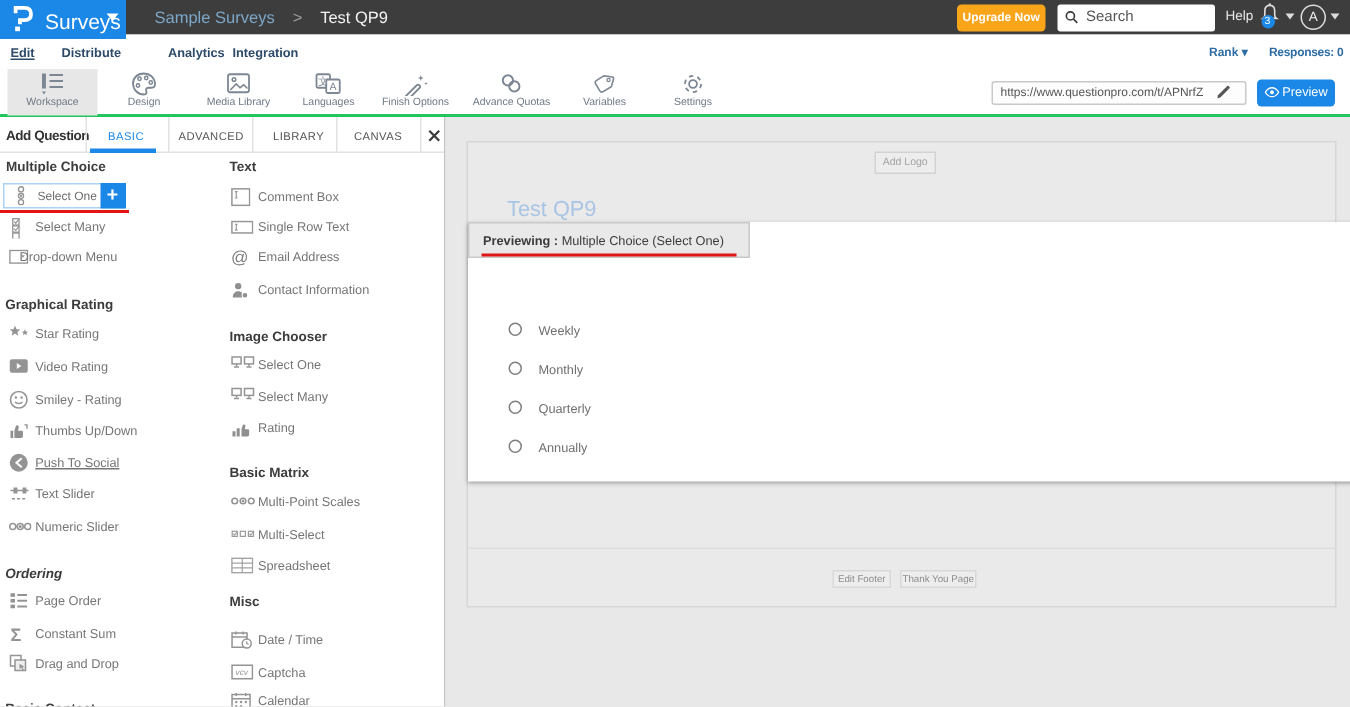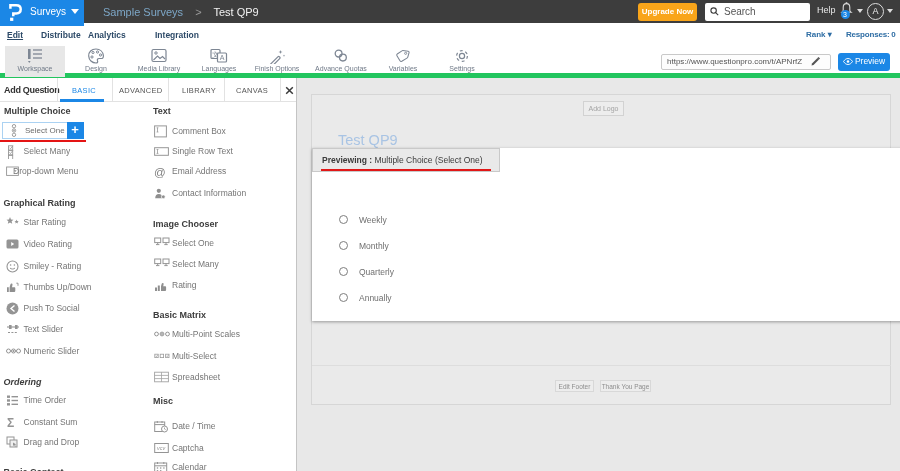--- a/index.html
+++ b/index.html
@@ -4,42 +4,42 @@
 <style>
 * { margin:0; padding:0; box-sizing:border-box; }
 html,body { width:900px; height:471px; overflow:hidden; background:#e8e8e8; }
 body, button, input { font-family:"Liberation Sans", sans-serif; }
 #app { position:relative; width:900px; height:471px; }
 
 
 #topbar { position:absolute; left:0; top:0; width:900px; height:23px; background:#3d3d3d; }
 #logo { position:absolute; left:0; top:0; width:84px; height:26px; background:#1b87e6; z-index:5; }
 #logo svg { position:absolute; left:8px; top:4px; }
-#logo .srv { position:absolute; left:30px; top:6px; color:#fff; font-size:10px; }
+#logo .srv { position:absolute; left:30px; top:6px; color:#fff; font-size:14px; }
 #logo .car { position:absolute; left:71px; top:9px; width:0; height:0; border-left:4px solid transparent; border-right:4px solid transparent; border-top:5px solid #fff; }
 #crumbs { position:absolute; left:103px; top:6px; font-size:11px; color:#7da7c7; }
 #crumbs .sep { color:#9a9a9a; margin:0 9px; font-size:11px; }
 #crumbs .cur { color:#f2f2f2; }
 #upgrade { position:absolute; left:638px; top:3px; width:59px; height:18px; background:#f9a51a; border-radius:3px; color:#fff; font-size:8px; font-weight:bold; text-align:center; line-height:18px; }
 #search { position:absolute; left:705px; top:3px; width:105px; height:18px; background:#fff; border-radius:2px; }
 #search .mg { position:absolute; left:5px; top:4px; }
 #search .ph { position:absolute; left:19px; top:3px; font-size:10px; color:#555; }
 #help { position:absolute; left:817px; top:5px; color:#e8e8e8; font-size:9px; }
 
 #bellbadge { position:absolute; left:840.5px; top:9.5px; width:9px; height:9px; border-radius:50%; background:#1b87e6; color:#fff; font-size:7px; text-align:center; line-height:9px; }
 .tcaret { position:absolute; width:0; height:0; border-left:3.5px solid transparent; border-right:3.5px solid transparent; border-top:4.5px solid #ddd; }
 #avatar { position:absolute; left:867px; top:2.5px; width:17px; height:17px; border:1px solid #dcdcdc; border-radius:50%; color:#eee; font-size:9px; text-align:center; line-height:15px; }
 
 
 #navrow { position:absolute; left:0; top:23px; width:900px; height:23px; background:#fff; }
 #navrow .lnk { position:absolute; top:7px; color:#2d4a68; font-size:8.5px; font-weight:bold; white-space:nowrap; }
 #navrow .rt { color:#2e6da4; font-size:8.5px; }
 
 
-#toolbar { position:absolute; left:0; top:46px; width:900px; height:32px; background:#fff; border-bottom:5px solid #22c55e; }
+#toolbar { position:absolute; left:0; top:46px; width:900px; height:32px; background:#fff; border-bottom:2px solid #22c55e; }
 .titem { position:absolute; top:0; height:31px; text-align:center; color:#7d8693; }
 .titem svg { display:block; margin:2px auto 0; }
 .titem .lbl { display:block; font-size:7px; margin-top:1px; color:#6f7987; white-space:nowrap; }
 .titem.active { background:#e7e7e7; }
 #urlbox { position:absolute; left:661px; top:8px; width:170px; height:16px; background:#fdfdfd; border:1px solid #c9c9c9; border-radius:2px; font-size:8px; color:#555; line-height:14px; padding-left:5px; }
 #urlpen { position:absolute; left:810px; top:10px; }
 #previewbtn { position:absolute; left:838px; top:7px; width:52px; height:18px; background:#1b87e6; border-radius:3px; color:#fff; font-size:8.5px; text-align:center; line-height:17px; }
 
 
 #sidebar { position:absolute; left:0; top:78px; width:297px; height:393px; background:#fff; border-right:1px solid #c4c4c4; }
@@ -100,21 +100,21 @@
         <path d="M2.4 4.8 L2.4 1.3 L8.2 1.3 C11.3 1.3 12.7 3 12.7 5.3 C12.7 7.7 11.3 9.4 8.2 9.4 L5.3 9.4 L5.3 12.2" fill="none" stroke="#fff" stroke-width="2.5"></path>
         <rect x="2.1" y="13.7" width="3.2" height="3.2" fill="#fff"></rect>
       </svg>
     <span class="srv">Surveys</span>
     <div class="car"></div>
   </div>
 
   <div id="navrow">
     <span class="lnk" style="left:7px; text-decoration:underline;">Edit</span>
     <span class="lnk" style="left:41px;">Distribute</span>
-    <span class="lnk" style="left:88px;">Analytics</span>
+    <span class="lnk" style="left:112px;">Analytics</span>
     <span class="lnk" style="left:155px;">Integration</span>
     <span class="lnk rt" style="left:806px; font-size:8px;">Rank ▾</span>
     <span class="lnk rt" style="left:846px; font-size:8px; letter-spacing:-0.2px;">Responses: 0</span>
   </div>
 
   <div id="toolbar">
     <div class="titem active" style="left:5px; width:60px;">
       <svg width="20" height="16" viewBox="0 0 20 16">
           <line x1="8" y1="2" x2="17" y2="2" stroke="#7d8693" stroke-width="1.3"></line>
           <line x1="8" y1="6" x2="17" y2="6" stroke="#7d8693" stroke-width="1.3"></line>
@@ -271,21 +271,21 @@
           <path d="M3.6 11 L7.8 11 C8.8 11 9.3 10.5 9.3 9.5 L9.3 7.2 C9.3 6.5 8.9 6.2 8.3 6.2 L6 6.2 L6.5 3.8 C6.6 3 6.1 2.5 5.5 2.5 C5 2.5 4.7 2.8 4.5 3.3 L3.6 6.2 Z" fill="#8f8f8f"></path>
           <path d="M10.3 2.2 L12 2.2 L12 4.8" fill="none" stroke="#8f8f8f" stroke-width="0.9"></path>
         </svg>
       <span class="t" style="left:17.5px;">Thumbs Up/Down</span>
     </div>
     <div class="sit" style="left:6px; top:223.5px;">
       <svg width="13" height="13" viewBox="0 0 13 13">
           <circle cx="6.5" cy="6.5" r="6" fill="#949494"></circle>
           <path d="M8.5 3.5 L5 6.5 L8.5 9.5" fill="none" stroke="#fff" stroke-width="1.4"></path>
         </svg>
-      <span class="t" style="left:17.5px;">Push To Social</span>
+      <span class="t" style="left:17.5px;text-decoration:underline;">Push To Social</span>
     </div>
     <div class="sit" style="left:6px; top:245px;">
       <svg width="14" height="13" viewBox="0 0 14 13">
           <line x1="1" y1="4" x2="13" y2="4" stroke="#949494" stroke-width="1.1"></line>
           <rect x="3" y="2" width="2.6" height="4" fill="#949494"></rect>
           <rect x="9" y="2" width="2.6" height="4" fill="#949494"></rect>
           <line x1="2" y1="9.5" x2="12" y2="9.5" stroke="#949494" stroke-width="1" stroke-dasharray="2 1.4"></line>
         </svg>
       <span class="t" style="left:17.5px;">Text Slider</span>
     </div>
@@ -304,21 +304,21 @@
     <div class="shead" style="left:3.5px; top:298.5px;font-style:italic;">Ordering</div>
     <div class="sit" style="left:6px; top:316px;">
       <svg width="13" height="13" viewBox="0 0 13 13">
           <rect x="1" y="1.5" width="3" height="2.4" fill="#949494"></rect>
           <rect x="1" y="5.3" width="3" height="2.4" fill="#949494"></rect>
           <rect x="1" y="9.1" width="3" height="2.4" fill="#949494"></rect>
           <line x1="5.5" y1="2.7" x2="12" y2="2.7" stroke="#949494" stroke-width="1.4"></line>
           <line x1="5.5" y1="6.5" x2="12" y2="6.5" stroke="#949494" stroke-width="1.4"></line>
           <line x1="5.5" y1="10.3" x2="12" y2="10.3" stroke="#949494" stroke-width="1.4"></line>
         </svg>
-      <span class="t" style="left:17.5px;">Time Order</span>
+      <span class="t" style="left:17.5px;">Page Order</span>
     </div>
     <div class="sit" style="left:6px; top:337.5px;">
       <svg width="12" height="13" viewBox="0 0 12 13">
           <text x="1" y="11" font-size="12" font-weight="bold" fill="#949494" font-family="Liberation Sans">Σ</text>
         </svg>
       <span class="t" style="left:17.5px;">Constant Sum</span>
     </div>
     <div class="sit" style="left:6px; top:358.3px;">
       <svg width="13" height="13" viewBox="0 0 13 13">
           <rect x="1" y="1" width="7" height="7" fill="none" stroke="#949494"></rect>

